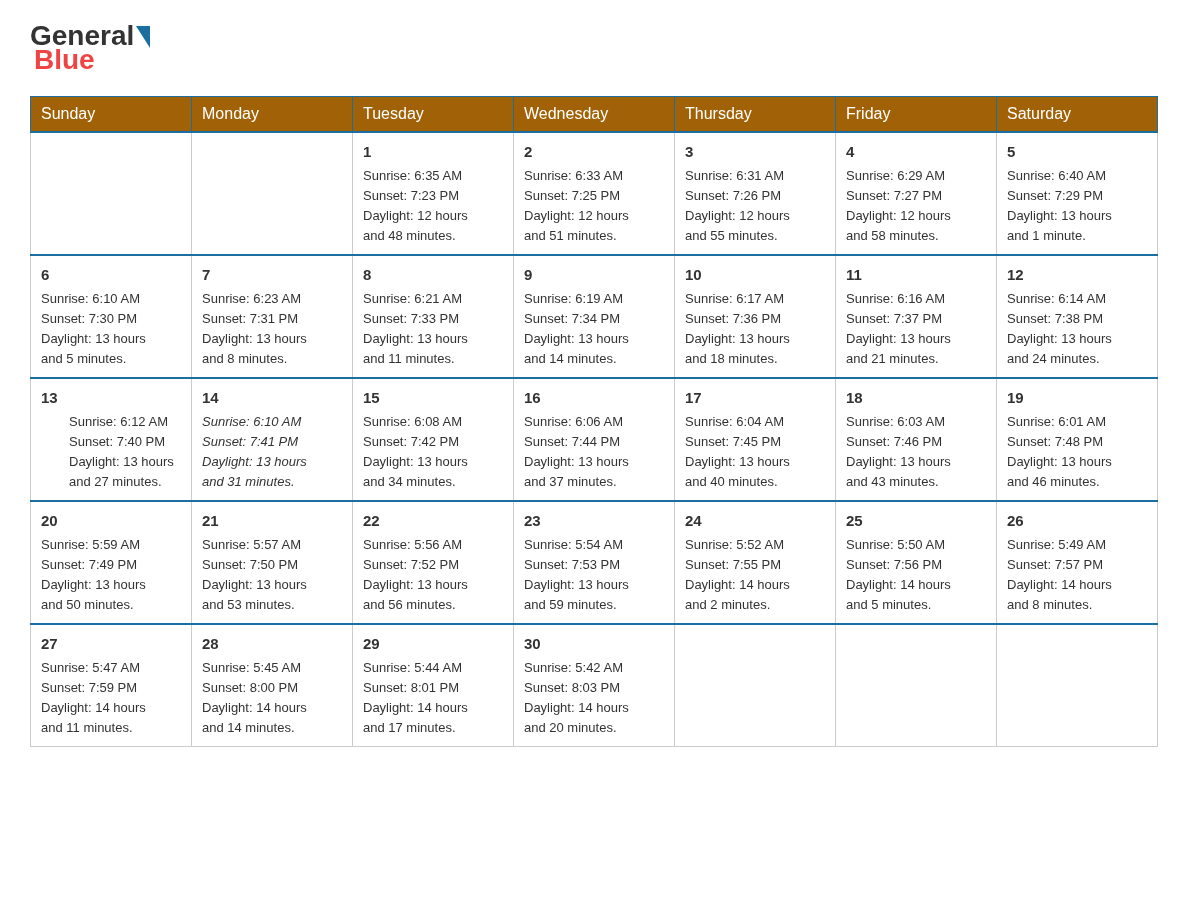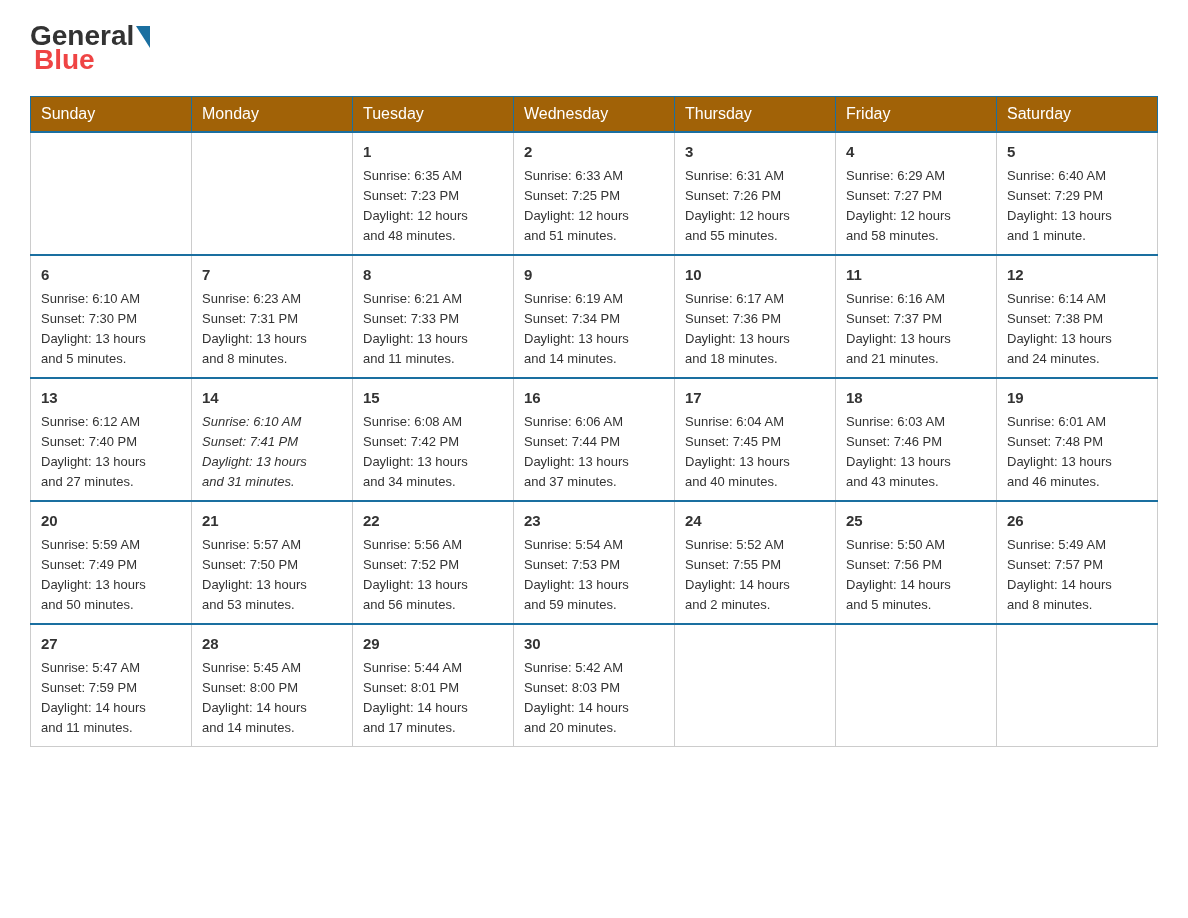--- a/index.html
+++ b/index.html
@@ -218,21 +218,21 @@
           <span class="day-number">12</span>
           <div class="day-info" style="white-space: pre-line;">Sunrise: 6:14 AM
 Sunset: 7:38 PM
 Daylight: 13 hours
 and 24 minutes.</div>
         </td>
       </tr>
       <tr>
         <td>
           <span class="day-number">13</span>
-          <div class="day-info" style="white-space: pre-line;">Sunrise: 6:12 AM
+          <div class="day-info" style="white-space: pre-line; margin-left: 28px;">Sunrise: 6:12 AM
 Sunset: 7:40 PM
 Daylight: 13 hours
 and 27 minutes.</div>
         </td>
         <td>
           <span class="day-number">14</span>
           <div class="day-info" style="white-space: pre-line; font-style: italic;">Sunrise: 6:10 AM
 Sunset: 7:41 PM
 Daylight: 13 hours
 and 31 minutes.</div>

